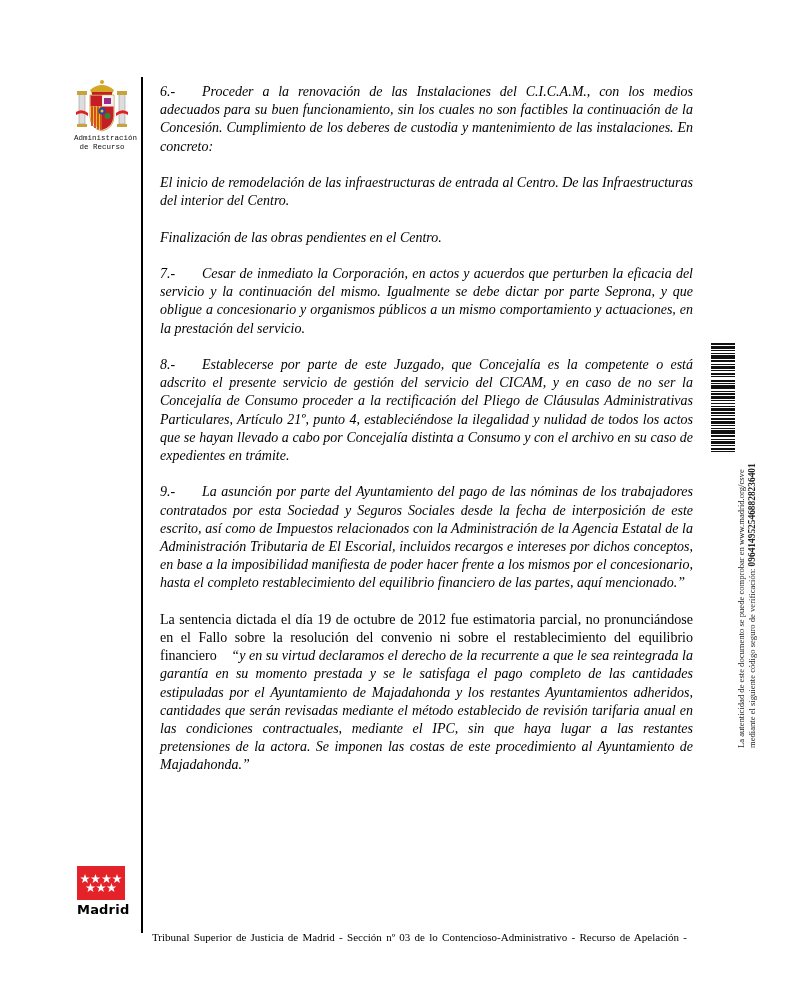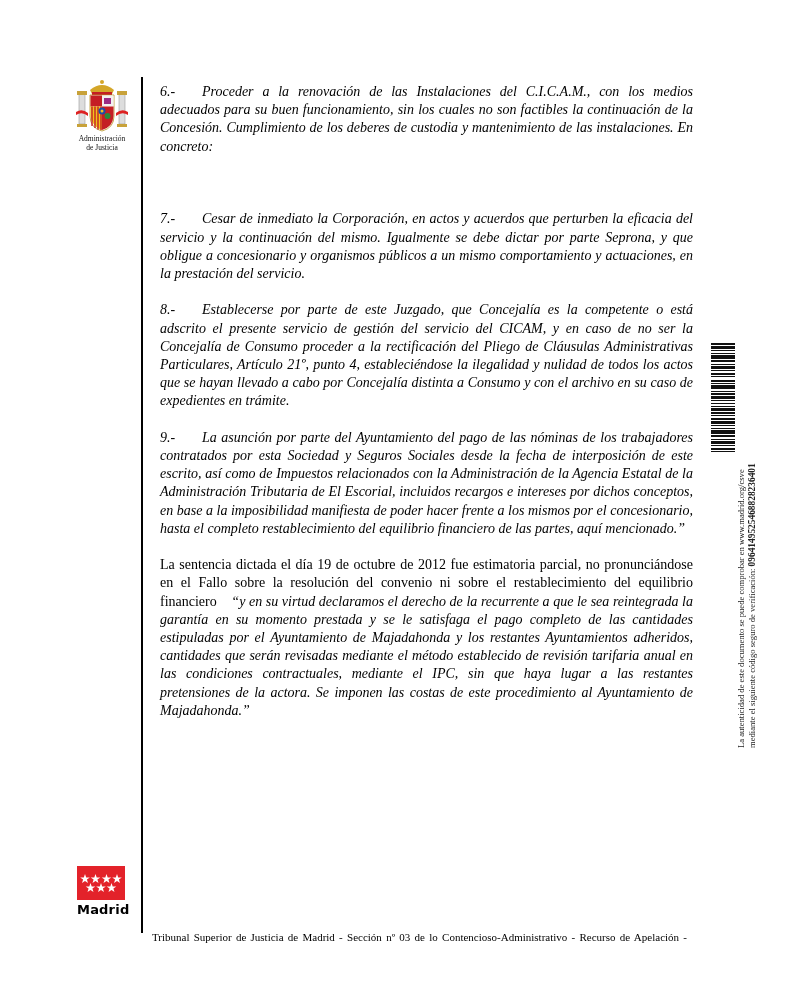--- a/index.html
+++ b/index.html
@@ -1,21 +1,21 @@
 <!DOCTYPE html>
 <html><head>
 <meta charset="utf-8">
 <style>
   html, body { margin: 0; padding: 0; background: #ffffff; }
   body { width: 792px; height: 1000px; position: relative; overflow: hidden; color: #000; }
   .page { position: absolute; left: 0; top: 0; width: 792px; height: 1000px; background: #fff; }
 
   .logo-justicia { position: absolute; left: 74px; top: 78px; width: 56px; height: 76px; text-align: center; }
   .logo-justicia svg { display: block; margin: 0 auto; }
-  .logo-justicia .cap { font-family: Liberation Serif, serif; font-size: 7.5px; line-height: 9px; color: #111; }
+  .logo-justicia .cap { font-family: Liberation Mono, monospace; font-size: 7.5px; line-height: 9px; color: #111; }
 
   .logo-madrid { position: absolute; left: 77px; top: 866px; width: 50px; }
   .logo-madrid .flag { width: 48px; height: 34px; background: #e3222a; position: relative; }
   .logo-madrid .flag svg { position: absolute; left: 0; top: 0; }
   .logo-madrid .name { font-family: "DejaVu Sans", sans-serif; font-weight: bold; font-size: 13px; line-height: 15px; text-align: center; color: #000; margin-top: 2px; letter-spacing: 0.2px; }
 
   .rule { position: absolute; left: 141px; top: 77px; width: 2px; height: 856px; background: #000; }
 
   .body-text { position: absolute; left: 160px; top: 83px; width: 533px; font-family: "Liberation Serif", serif; font-size: 14px; line-height: 18.2px; text-align: justify; }
   .body-text p { margin: 0; }
@@ -61,29 +61,31 @@
       <rect x="26" y="17.5" width="11.5" height="11" fill="#f3f0f0"></rect>
       <path d="M28 20 L35 20 L35 26 L28 26 Z" fill="#9a2c86"></path>
       <path d="M14.5 28.5 L26 28.5 L26 52 Q16 49 14.5 38 Z" fill="#f1c21b"></path>
       <path d="M16 28.5 L16 48 M19 28.5 L19 50 M22 28.5 L22 51.5 M25 28.5 L25 52" stroke="#c41e24" stroke-width="1.4"></path>
       <path d="M26 28.5 L37.5 28.5 L37.5 38 Q37 49 26 52 Z" fill="#c41e24"></path>
       <circle cx="31.5" cy="38" r="3" fill="#2a8a3a"></circle>
       <circle cx="26" cy="33" r="3.5" fill="#1f4aa8"></circle>
       <circle cx="26" cy="33" r="1.5" fill="#f1c21b"></circle>
     </svg>
     <div class="cap">Administración</div>
-    <div class="cap">de Justicia</div>
+    <div class="cap">de Recurso</div>
   </div>
 
   <div class="rule"></div>
 
   <div class="body-text">
     <p class="it"><span class="num">6.-</span><span>Proceder a la renovación de las Instalaciones del C.I.C.A.M., con los medios adecuados para su buen funcionamiento, sin los cuales no son factibles la continuación de la Concesión. Cumplimiento de los deberes de custodia y mantenimiento de las instalaciones. En concreto:</span></p>
     <div class="gap"></div>
+    <p class="it">El inicio de remodelación de las infraestructuras de entrada al Centro. De las Infraestructuras del interior del Centro.</p>
     <div class="gap"></div>
+    <p class="it">Finalización de las obras pendientes en el Centro.</p>
     <div class="gap"></div>
     <p class="it"><span class="num">7.-</span><span>Cesar de inmediato la Corporación, en actos y acuerdos que perturben la eficacia del servicio y la continuación del mismo. Igualmente se debe dictar por parte Seprona, y que obligue a concesionario y organismos públicos a un mismo comportamiento y actuaciones, en la prestación del servicio.</span></p>
     <div class="gap"></div>
     <p class="it"><span class="num">8.-</span><span>Establecerse por parte de este Juzgado, que Concejalía es la competente o está adscrito el presente servicio de gestión del servicio del CICAM, y en caso de no ser la Concejalía de Consumo proceder a la rectificación del Pliego de Cláusulas Administrativas Particulares, Artículo 21º, punto 4, estableciéndose la ilegalidad y nulidad de todos los actos que se hayan llevado a cabo por Concejalía distinta a Consumo y con el archivo en su caso de expedientes en trámite.</span></p>
     <div class="gap"></div>
     <p class="it"><span class="num">9.-</span><span>La asunción por parte del Ayuntamiento del pago de las nóminas de los trabajadores contratados por esta Sociedad y Seguros Sociales desde la fecha de interposición de este escrito, así como de Impuestos relacionados con la Administración de la Agencia Estatal de la Administración Tributaria de El Escorial, incluidos recargos e intereses por dichos conceptos, en base a la imposibilidad manifiesta de poder hacer frente a los mismos por el concesionario, hasta el completo restablecimiento del equilibrio financiero de las partes, aquí mencionado.”</span></p>
     <div class="gap"></div>
     <p><span>La sentencia dictada el día 19 de octubre de 2012 fue estimatoria parcial, no pronunciándose en el Fallo sobre la resolución del convenio ni sobre el restablecimiento del equilibrio financiero </span><span class="it">“y en su virtud declaramos el derecho de la recurrente a que le sea reintegrada la garantía en su momento prestada y se le satisfaga el pago completo de las cantidades estipuladas por el Ayuntamiento de Majadahonda y los restantes Ayuntamientos adheridos, cantidades que serán revisadas mediante el método establecido de revisión tarifaria anual en las condiciones contractuales, mediante el IPC, sin que haya lugar a las restantes pretensiones de la actora. Se imponen las costas de este procedimiento al Ayuntamiento de Majadahonda.”</span></p>
   </div>
 

